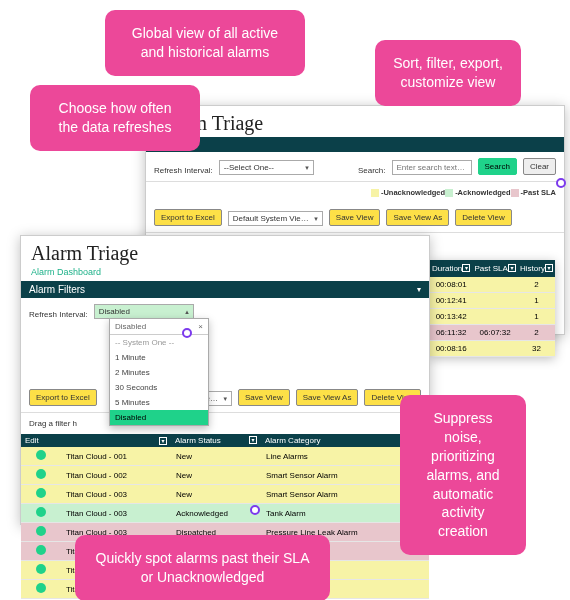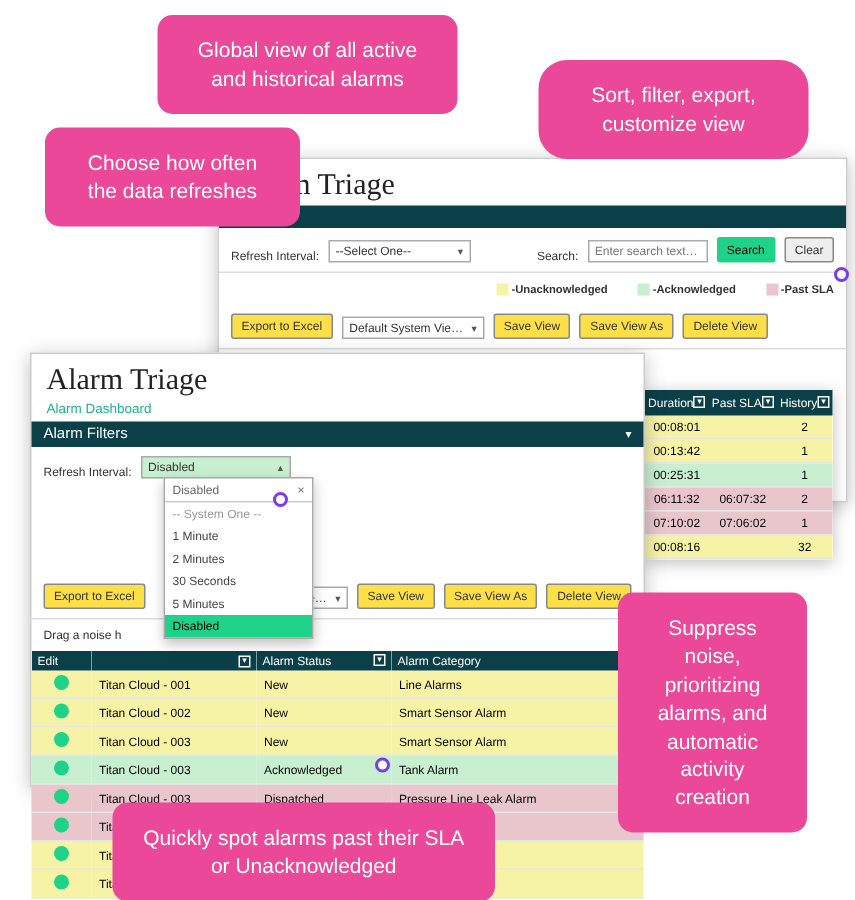--- a/index.html
+++ b/index.html
@@ -88,21 +88,21 @@
   .btn {
     border: 1px solid #888;
     background: #fde047;
     padding: 3px 6px;
     font-size: 8px;
     border-radius: 2px;
     display:inline-flex; align-items:center; gap:3px;
   }
   .btn.green { background:#1fd28a; border-color:#1fd28a; color:#000; }
   .btn.grey  { background:#eee; }
-  .legend { display:flex; gap:20px; font-size:7.5px; align-items:center;}
+  .legend { display:flex; gap:0; font-size:7.5px; align-items:center;}
   .legend span { display:flex; align-items:center; gap:2px;}
   .sw { width:8px; height:8px; display:inline-block;}
   .sw.y { background:#f7f3a6;}
   .sw.g { background:#c8f0d0;}
   .sw.p { background:#e8c6cc;}
   .divider { border-bottom:1px solid #ddd; }
 
   table { width:100%; border-collapse: collapse; font-size:8px;}
   th { background:#0b4049; color:#fff; padding:2px 4px; text-align:left; position:relative; font-weight:normal;}
   th .filter-ic { float:right; width:8px;height:8px; border:1px solid #fff; font-size:6px; line-height:6px; text-align:center;}
@@ -137,23 +137,23 @@
     box-shadow:0 2px 10px rgba(0,0,0,0.25);
   }
   .side-table table { font-size:8px;}
   .side-table td { text-align:center;margin-top:15px;}
   .side-table th { text-align:center; padding:4px 2px;}
 </style>
 </head>
 <body>
 
 <div class="callout" style="left:105px;top:10px;width:200px;">Global view of all active and historical alarms</div>
-<div class="callout" style="left:359px;top:40px;width:180px;border-radius:19px;">Sort, filter, export, customize view</div>
+<div class="callout" style="left:375px;top:40px;width:146px;">Sort, filter, export, customize view</div>
 <div class="callout" style="left:30px;top:85px;width:170px;">Choose how often the data refreshes</div>
-<div class="callout" style="left:412px;top:395px;width:126px;">Suppress noise, prioritizing alarms, and automatic activity creation</div>
+<div class="callout" style="left:400px;top:395px;width:126px;">Suppress noise, prioritizing alarms, and automatic activity creation</div>
 <div class="callout" style="left:75px;top:535px;width:255px;">Quickly spot alarms past their SLA or Unacknowledged</div>
 
 <div class="callout-dot" style="left:556px;top:178px;"></div>
 <div class="callout-dot" style="left:182px;top:328px;"></div>
 <div class="callout-dot" style="left:250px;top:505px;"></div>
 
 <div class="panel panel-back">
   <div class="title">Alarm Triage</div>
   <div class="bar">
     <span class="caret">▾</span>
@@ -207,38 +207,33 @@
       <th><span>History</span><span class="filter-ic">▾</span></th>
     </tr>
       </thead>
     <tbody id="side-body">
         <tr class="unack">
           <td>00:08:01</td>
           <td></td>
           <td>2</td>
         </tr>
         <tr class="unack">
-          <td>00:13:42</td>
+          <td>00:12:41</td>
           <td></td>
           <td>1</td>
         </tr>
-        <tr class="ack">
-          <td>00:25:31</td>
+        <tr class="unack">
+          <td>00:13:42</td>
           <td></td>
           <td>1</td>
         </tr>
         <tr class="past">
           <td>06:11:32</td>
           <td>06:07:32</td>
           <td>2</td>
-        </tr>
-        <tr class="past">
-          <td>07:10:02</td>
-          <td>07:06:02</td>
-          <td>1</td>
         </tr>
         <tr class="unack">
           <td>00:08:16</td>
           <td></td>
           <td>32</td>
         </tr>
       </tbody>
   </table>
 </div>
 
@@ -276,21 +271,21 @@
     <span class="btn">Export to Excel</span>
     <span style="flex:1"></span>
     <span class="sel" style="width:95px;">
       <span>Default System Vie…</span>
         <span class="caret">▾</span>
     </span>
     <span class="btn">Save View</span>
     <span class="btn">Save View As</span>
     <span class="btn">Delete View</span>
   </div>
-  <div class="row">Drag a noise h</div>
+  <div class="row">Drag a filter h</div>
 
   <table>
     <thead>
         <tr>
       <th style="width:40px;"><span>Edit</span></th>
       <th style="width:110px;">
             <span class="filter-ic">▾</span>
           </th>
       <th style="width:90px;"><span>Alarm Status</span><span class="filter-ic">▾</span></th>
       <th><span>Alarm Category</span><span class="filter-ic">▾</span></th>

